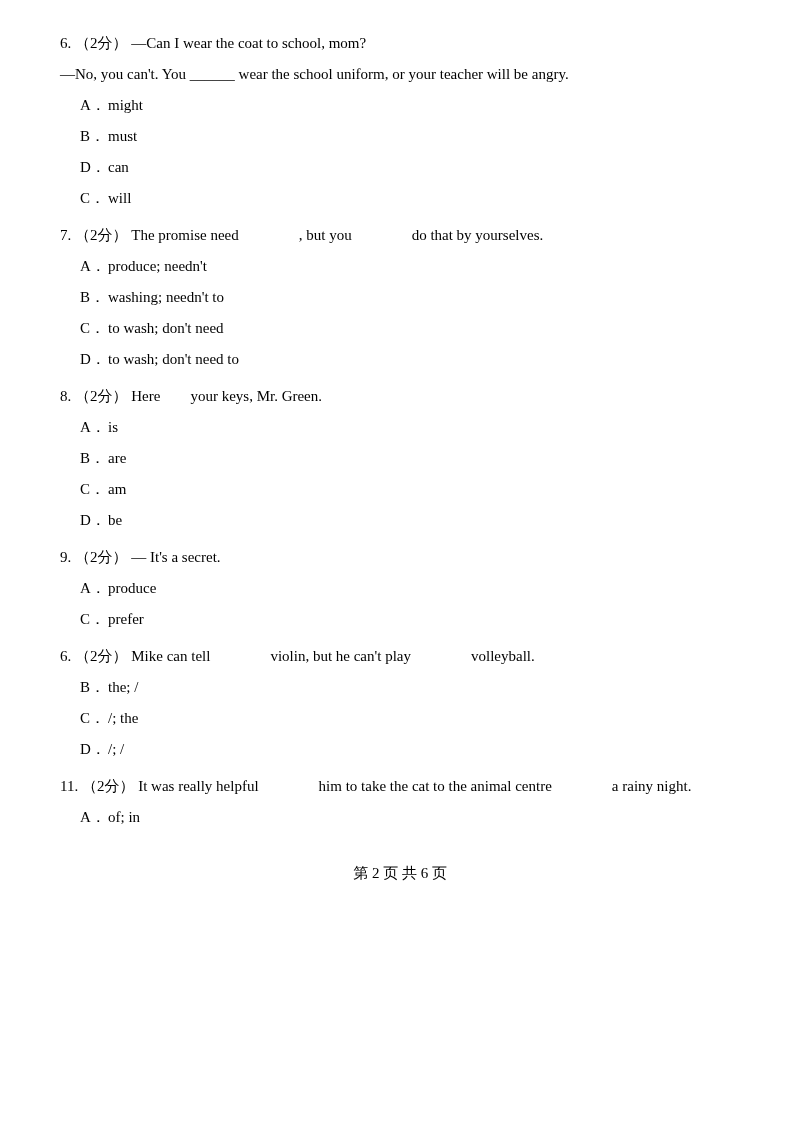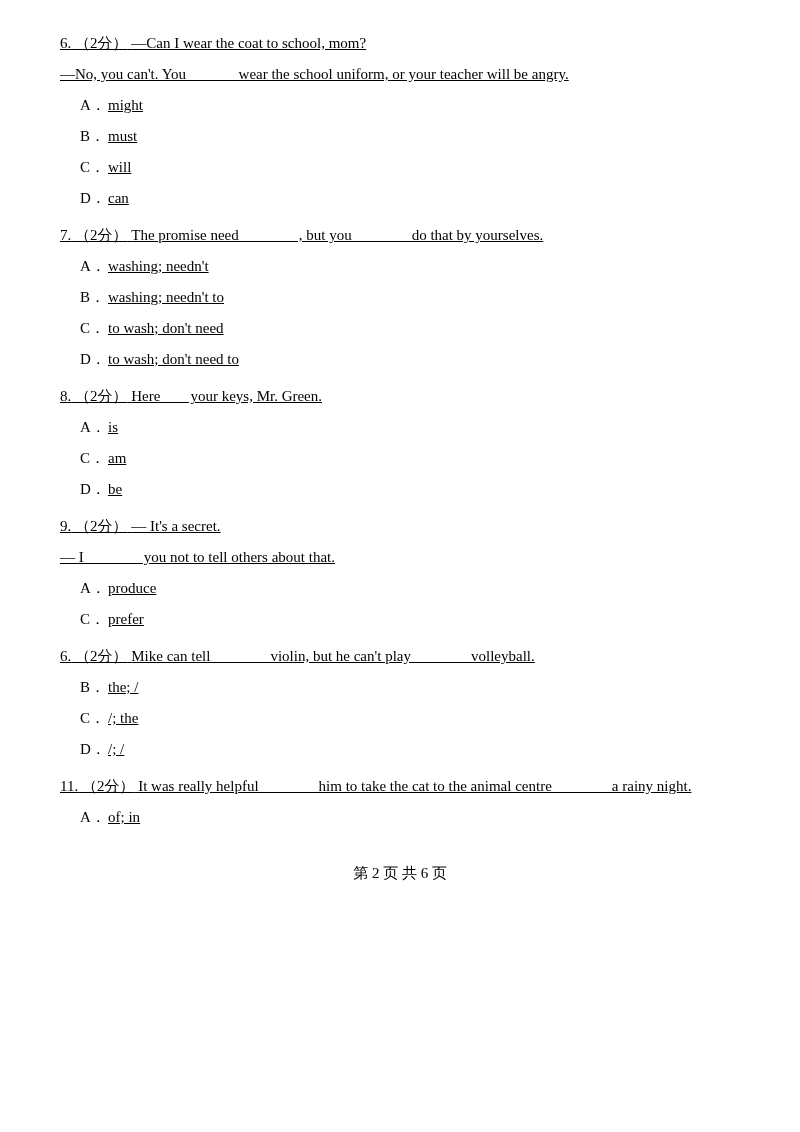--- a/index.html
+++ b/index.html
@@ -12,21 +12,20 @@
       font-family: "SimSun", "宋体", serif;
       font-size: 15px;
       color: #000;
       width: 800px;
       min-height: 1132px;
       padding: 30px 60px 40px 60px;
       line-height: 1.7;
     }
     .question-block {
       margin-bottom: 10px;
-      text-decoration: underline;
     }
     .question-text {
       margin-bottom: 4px;
       line-height: 1.8;
     }
     .question-number {
       font-size: 15px;
     }
     .option {
       margin: 4px 0 4px 20px;
@@ -57,35 +56,35 @@
     <span>—Can I wear the coat to school, mom?</span>
   </div>
   <div class="dialog-line">—No, you can't. You ______ wear the school uniform, or your teacher will be angry.</div>
   <div class="option">
     <span class="option-label">A．</span><span>might</span>
   </div>
   <div class="option">
     <span class="option-label">B．</span><span>must</span>
   </div>
   <div class="option">
-    <span class="option-label">C．</span><span>will</span>
+    <span class="option-label">D．</span><span>can</span>
   </div>
   <div class="option">
-    <span class="option-label">D．</span><span>can</span>
+    <span class="option-label">C．</span><span>will</span>
   </div>
 </div>
 
 <div class="question-block">
   <div class="question-text">
     <span class="question-number">7.</span>
     <span>（2分）</span>
     <span>The promise need　　　　, but you　　　　do that by yourselves.</span>
   </div>
   <div class="option">
-    <span class="option-label">A．</span><span>washing; needn't</span>
+    <span class="option-label">A．</span><span>produce; needn't</span>
   </div>
   <div class="option">
     <span class="option-label">B．</span><span>washing; needn't to</span>
   </div>
   <div class="option">
     <span class="option-label">C．</span><span>to wash; don't need</span>
   </div>
   <div class="option">
     <span class="option-label">D．</span><span>to wash; don't need to</span>
   </div>
@@ -94,34 +93,36 @@
 <div class="question-block">
   <div class="question-text">
     <span class="question-number">8.</span>
     <span>（2分）</span>
     <span>Here　　your keys, Mr. Green.</span>
   </div>
   <div class="option">
     <span class="option-label">A．</span><span>is</span>
   </div>
   <div class="option">
+    <span class="option-label">B．</span><span>are</span>
+  </div>
+  <div class="option">
     <span class="option-label">C．</span><span>am</span>
   </div>
   <div class="option">
     <span class="option-label">D．</span><span>be</span>
   </div>
 </div>
 
 <div class="question-block">
   <div class="question-text">
     <span class="question-number">9.</span>
     <span>（2分）</span>
     <span>— It's a secret.</span>
   </div>
-  <div class="dialog-line">— I　　　　you not to tell others about that.</div>
   <div class="option">
     <span class="option-label">A．</span><span>produce</span>
   </div>
   <div class="option">
     <span class="option-label">C．</span><span>prefer</span>
   </div>
 </div>
 
 <div class="question-block">
   <div class="question-text">

